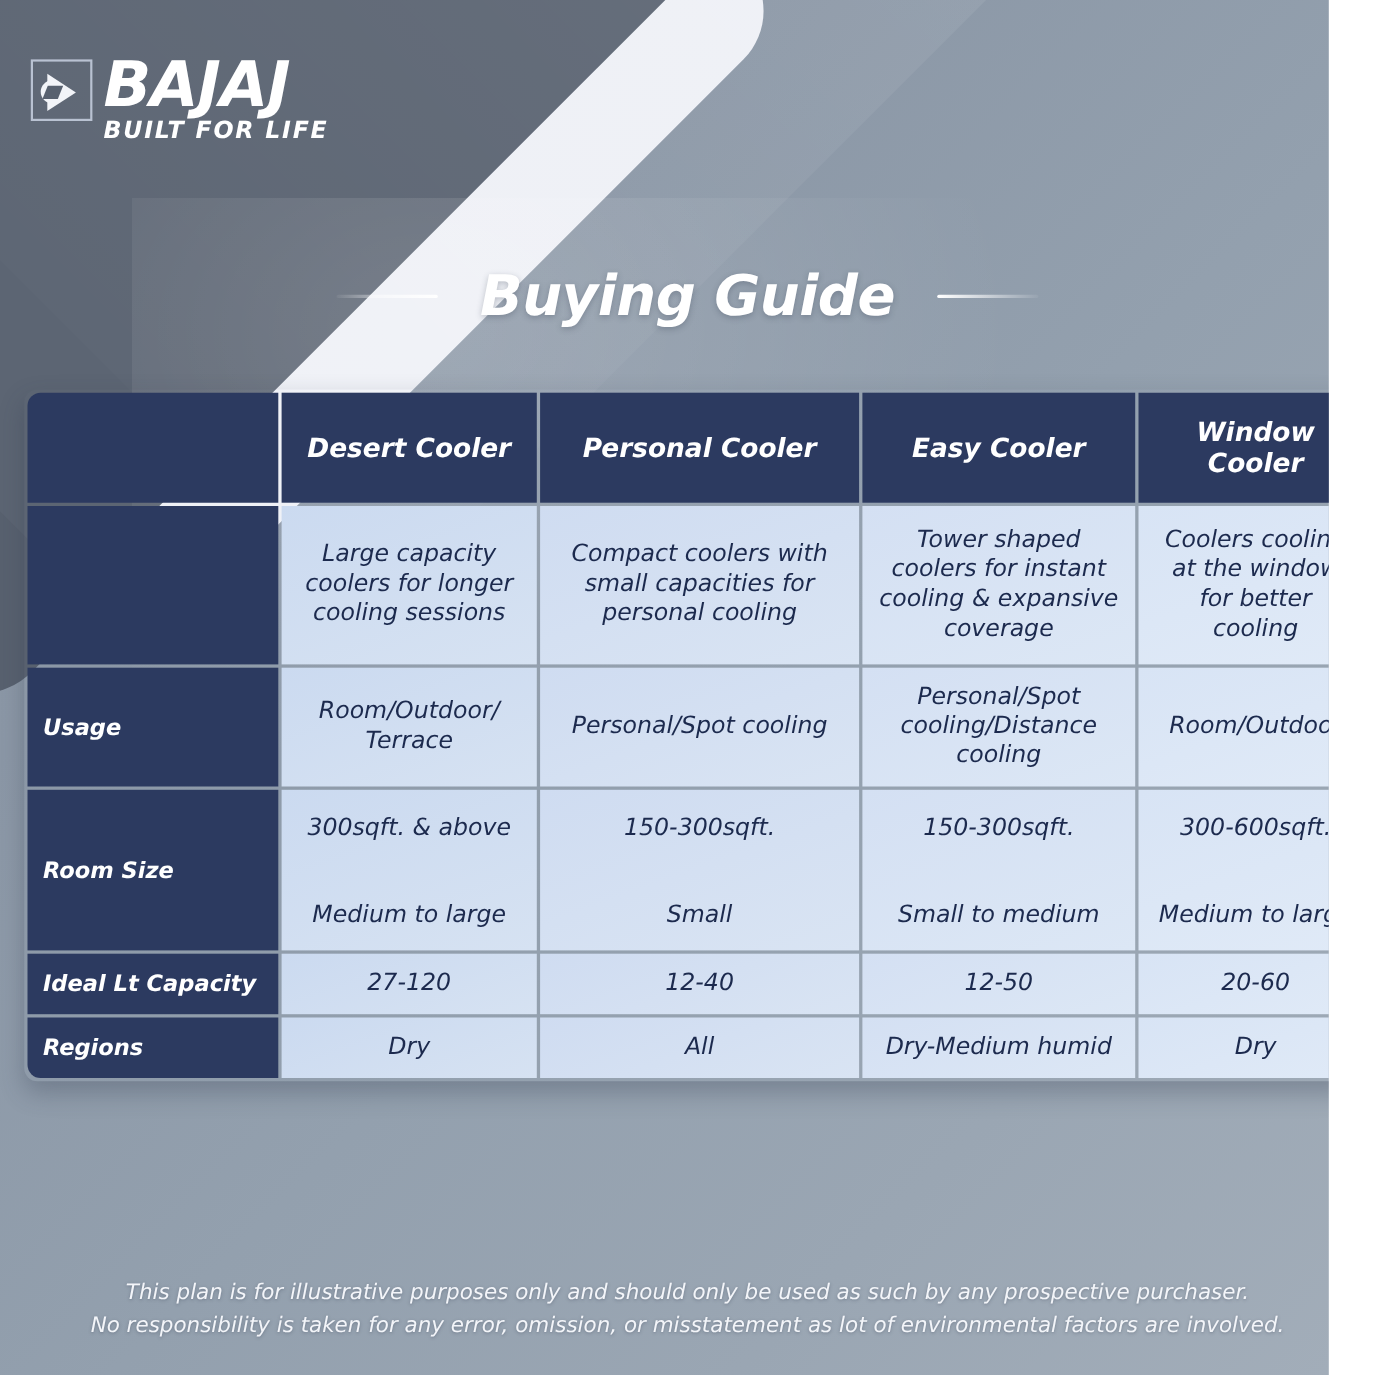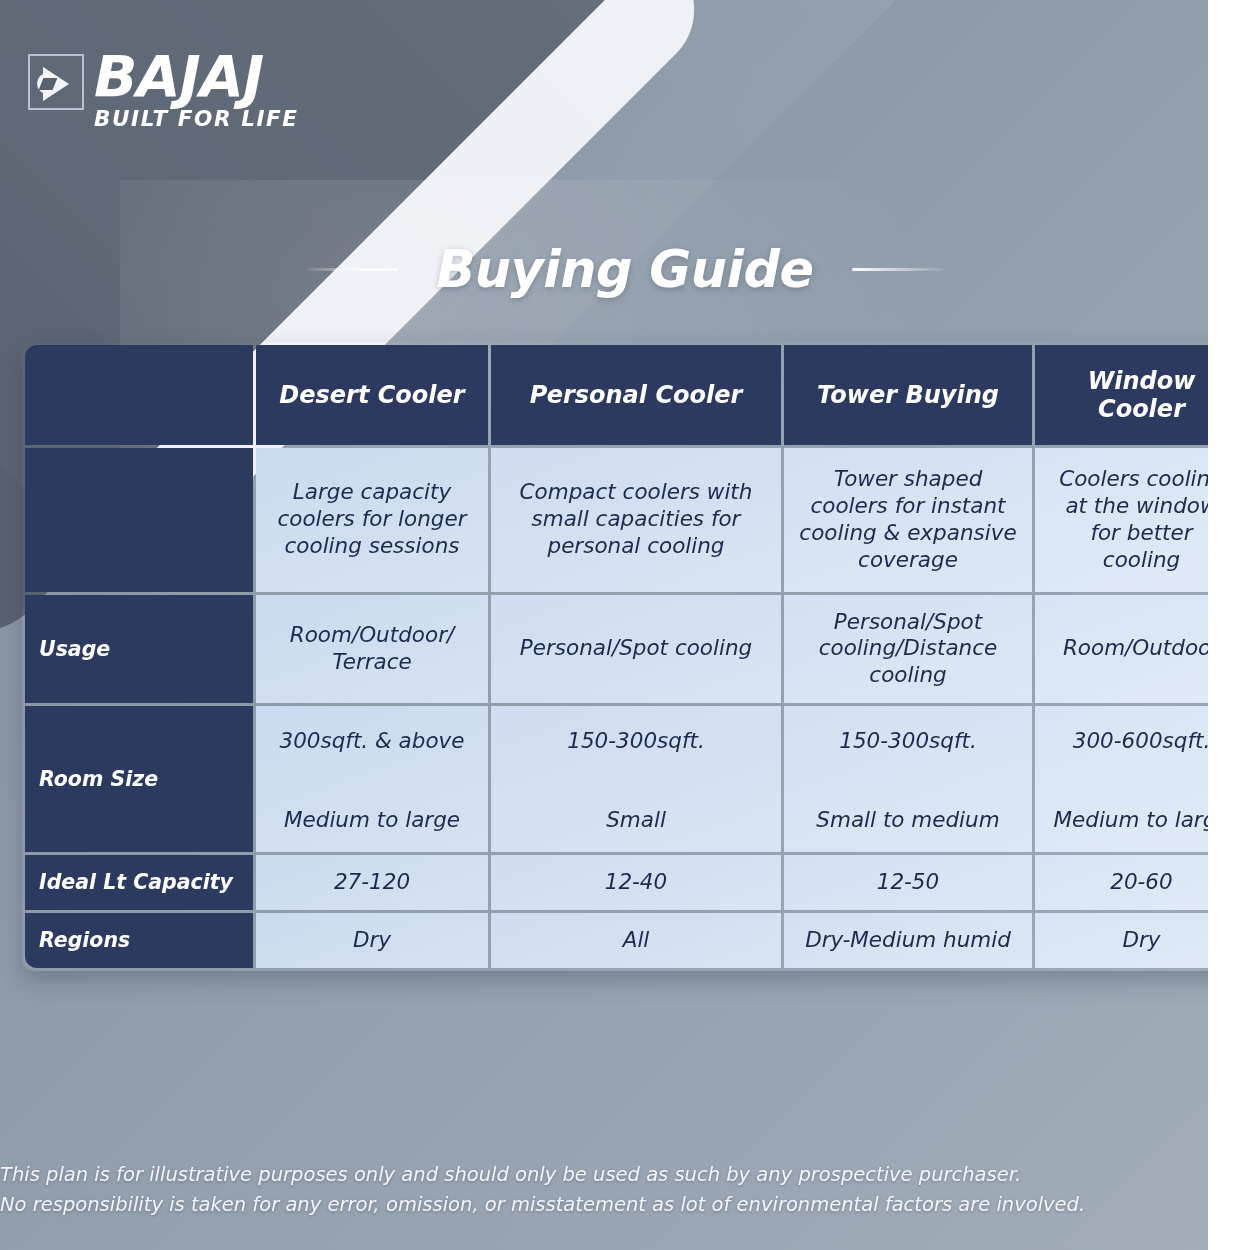--- a/index.html
+++ b/index.html
@@ -165,21 +165,21 @@
     color: #ffffff;
     letter-spacing: -0.5px;
     font-family: "DejaVu Sans", sans-serif;
     text-shadow: 0 2px 6px rgba(40,50,70,.28);
   }
 
   
   .table-shell {
     position: absolute;
     left: 22px;
-    top: 342px;
+    top: 354px;
     width: 1208px;
     z-index: 4;
     border-radius: 12px;
     box-shadow: 0 10px 22px rgba(45,55,75,.30);
   }
 
   table.guide {
     width: 100%;
     border-collapse: separate;
     border-spacing: 3px;
@@ -248,20 +248,21 @@
   tr:first-child td:last-child  { border-top-right-radius: 12px; }
   tr:last-child  td:first-child { border-bottom-left-radius: 12px; }
   tr:last-child  td:last-child  { border-bottom-right-radius: 12px; }
 
   
   .footer {
     position: absolute;
     left: 0;
     bottom: 30px;
     width: 1250px;
+    text-align: center;
     color: #f3f5f9;
     font-size: 19.5px;
     line-height: 1.55;
     font-family: "DejaVu Sans", sans-serif;
     text-shadow: 0 1px 3px rgba(40,50,70,.35);
     z-index: 5;
   }
 </style>
 </head>
 <body>
@@ -302,21 +303,21 @@
           <col class="c2">
           <col class="c3">
           <col class="c4">
       </colgroup>
       <tbody>
 
         <tr>
           <td class="head"></td>
           <td class="head">Desert Cooler</td>
           <td class="head">Personal Cooler</td>
-          <td class="head">Tower Buying</td>
+          <td class="head">Easy Cooler</td>
           <td class="head">Window Cooler</td>
         </tr>
 
         <tr class="desc">
           <td class="label"></td>
           <td class="val t1">Large capacity coolers for longer cooling sessions</td>
           <td class="val t2">Compact coolers with small capacities for personal cooling</td>
           <td class="val t3">Tower shaped coolers for instant cooling &amp; expansive coverage</td>
           <td class="val t4">Coolers cooling at the window for better cooling</td>
         </tr>

